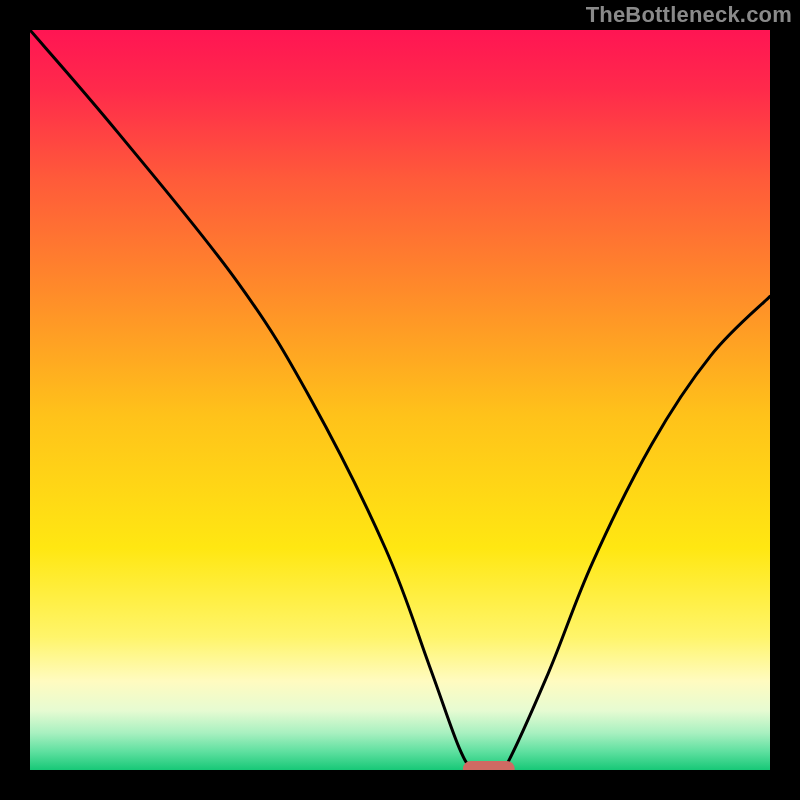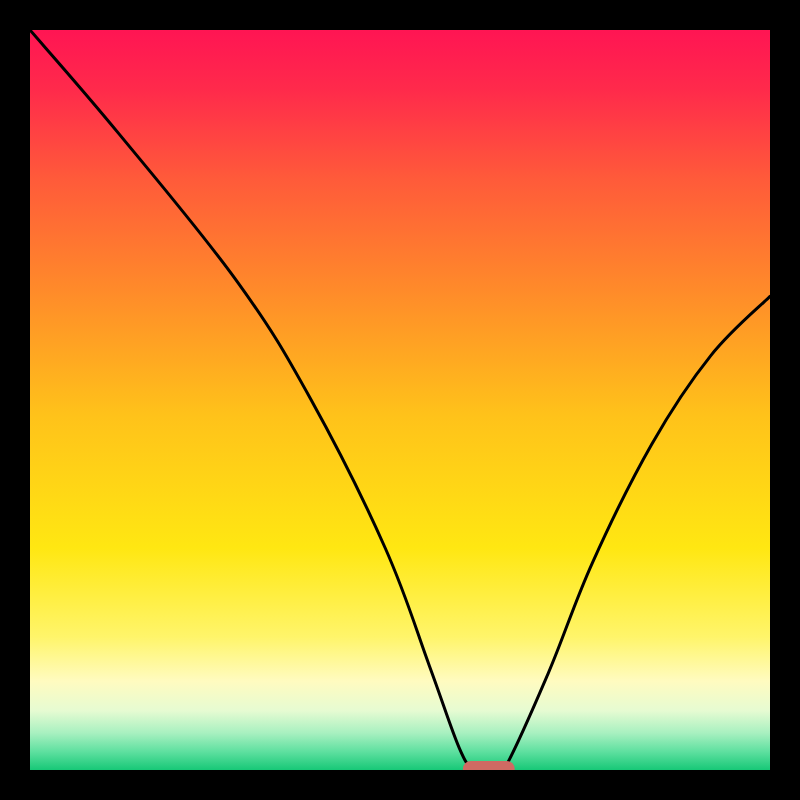--- a/index.html
+++ b/index.html
@@ -34,20 +34,21 @@
     font-weight: 600;
     color: #8a8a8a;
     letter-spacing: 0.2px;
   }
   svg { display: block; }
 </style>
 </head>
 <body>
 
 <div class="frame">
+  <div class="watermark">TheBottleneck.com</div>
 
   <div class="plot">
     <svg id="chart-svg" width="740" height="740" viewBox="0 0 740 740">
       <defs>
         <linearGradient id="bg-grad" x1="0" y1="0" x2="0" y2="1">
             <stop offset="0.00%" stop-color="#ff1553"></stop>
             <stop offset="8.00%" stop-color="#ff2a4b"></stop>
             <stop offset="20.00%" stop-color="#ff5a3a"></stop>
             <stop offset="35.00%" stop-color="#ff8a2a"></stop>
             <stop offset="52.00%" stop-color="#ffc21a"></stop>

